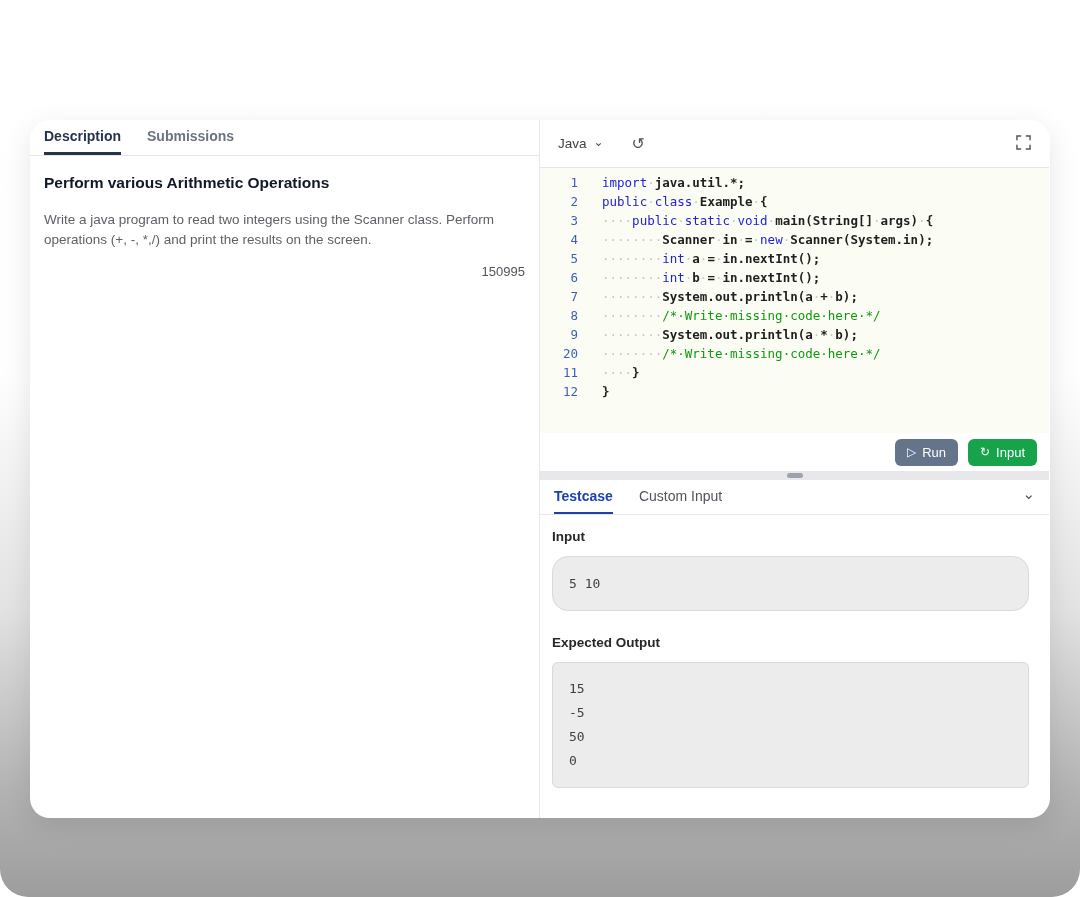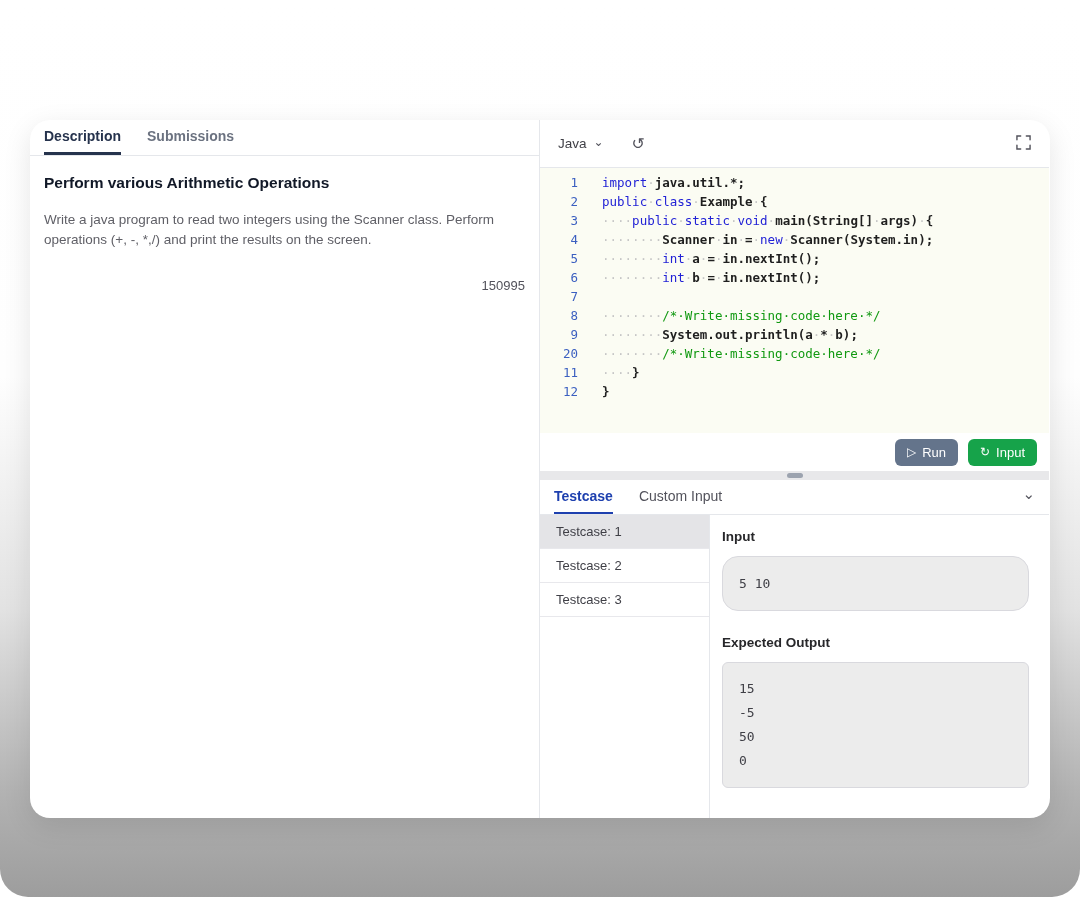--- a/index.html
+++ b/index.html
@@ -29,21 +29,21 @@
   .back-btn { display: inline-flex; align-items: center; gap: 7px; height: 29px; padding: 0 14px; border: 1px solid #d1d5db; border-radius: 999px; background: #fafafa; font-size: 13px; color: #374151; box-shadow: 0 1px 2px rgba(0,0,0,.12); cursor: pointer; font-family: inherit; }
   .back-arrow { font-size: 14px; }
 
   .lp-tabs { display: flex; gap: 26px; padding: 8px 14px 0; border-bottom: 1px solid #e5e7eb; }
   .tab { font-size: 14px; font-weight: 600; color: #6b7280; padding-bottom: 8px; cursor: pointer; border-bottom: 3px solid transparent; }
   .tab.active { color: #26334d; border-bottom-color: #26334d; }
 
   .lp-content { padding: 18px 14px 0; }
   .problem-title { font-size: 15.5px; font-weight: 700; color: #111827; margin-bottom: 18px; }
   .problem-desc { font-size: 13.5px; color: #5f5f66; line-height: 20px; max-width: 470px; }
-  .prob-id { text-align: right; font-size: 13px; color: #52525b; margin-top: 28px; padding-right: 0; }
+  .prob-id { text-align: right; font-size: 13px; color: #52525b; margin-top: 14px; padding-right: 0; }
 
   
   .right-panel { width: 509px; display: flex; flex-direction: column; }
   .rp-toolbar { height: 48px; flex: 0 0 48px; display: flex; align-items: center; padding: 0 18px; gap: 28px; border-bottom: 1px solid #e5e7eb; }
   .lang-select { display: inline-flex; align-items: center; gap: 7px; font-size: 13.5px; color: #3f3f46; cursor: pointer; }
   .chev { font-size: 12px; color: #52525b; line-height: 1; transform: translateY(-2px); }
   .icon-btn { background: none; border: none; font-size: 16px; color: #52525b; cursor: pointer; line-height: 1; font-family: inherit; }
   .fs-btn { margin-left: auto; display: inline-flex; }
 
   .editor { height: 265px; flex: 0 0 265px; background: #fbfcf3; padding-top: 5px; overflow: hidden; font-family: "DejaVu Sans Mono", monospace; font-size: 12.5px; }
@@ -122,21 +122,21 @@
       </div>
 
       <div class="editor">
         <div>
             <div class="code-line"><span class="ln">1</span><span class="code"><span class="tk-kw">import</span><span class="tk-ws">·</span><span class="tk-pl">java.util.*;</span></span></div>
             <div class="code-line"><span class="ln">2</span><span class="code"><span class="tk-kw">public</span><span class="tk-ws">·</span><span class="tk-kw">class</span><span class="tk-ws">·</span><span class="tk-pl">Example</span><span class="tk-ws">·</span><span class="tk-pl">{</span></span></div>
             <div class="code-line"><span class="ln">3</span><span class="code"><span class="tk-ws">····</span><span class="tk-kw">public</span><span class="tk-ws">·</span><span class="tk-kw">static</span><span class="tk-ws">·</span><span class="tk-kw">void</span><span class="tk-ws">·</span><span class="tk-pl">main(String[]</span><span class="tk-ws">·</span><span class="tk-pl">args)</span><span class="tk-ws">·</span><span class="tk-pl">{</span></span></div>
             <div class="code-line"><span class="ln">4</span><span class="code"><span class="tk-ws">········</span><span class="tk-pl">Scanner</span><span class="tk-ws">·</span><span class="tk-pl">in</span><span class="tk-ws">·</span><span class="tk-pl">=</span><span class="tk-ws">·</span><span class="tk-kw">new</span><span class="tk-ws">·</span><span class="tk-pl">Scanner(System.in);</span></span></div>
             <div class="code-line"><span class="ln">5</span><span class="code"><span class="tk-ws">········</span><span class="tk-kw">int</span><span class="tk-ws">·</span><span class="tk-pl">a</span><span class="tk-ws">·</span><span class="tk-pl">=</span><span class="tk-ws">·</span><span class="tk-pl">in.nextInt();</span></span></div>
             <div class="code-line"><span class="ln">6</span><span class="code"><span class="tk-ws">········</span><span class="tk-kw">int</span><span class="tk-ws">·</span><span class="tk-pl">b</span><span class="tk-ws">·</span><span class="tk-pl">=</span><span class="tk-ws">·</span><span class="tk-pl">in.nextInt();</span></span></div>
-            <div class="code-line"><span class="ln">7</span></div>
+            <div class="code-line"><span class="ln">7</span><span class="code"><span class="tk-ws">········</span><span class="tk-pl">System.out.println(a</span><span class="tk-ws">·</span><span class="tk-pl">+</span><span class="tk-ws">·</span><span class="tk-pl">b);</span></span></div>
             <div class="code-line"><span class="ln">8</span><span class="code"><span class="tk-ws">········</span><span class="tk-cm">/*·Write·missing·code·here·*/</span></span></div>
             <div class="code-line"><span class="ln">9</span><span class="code"><span class="tk-ws">········</span><span class="tk-pl">System.out.println(a</span><span class="tk-ws">·</span><span class="tk-pl">*</span><span class="tk-ws">·</span><span class="tk-pl">b);</span></span></div>
             <div class="code-line"><span class="ln">20</span><span class="code"><span class="tk-ws">········</span><span class="tk-cm">/*·Write·missing·code·here·*/</span></span></div>
             <div class="code-line"><span class="ln">11</span><span class="code"><span class="tk-ws">····</span><span class="tk-pl">}</span></span></div>
             <div class="code-line"><span class="ln">12</span><span class="code"><span class="tk-pl">}</span></span></div>
           </div>
       </div>
 
       <div class="run-row">
         <button class="run-btn">
@@ -153,25 +153,20 @@
         <div class="split-thumb"></div>
       </div>
 
       <div class="tc-header">
         <div class="tc-tab active">Testcase</div>
         <div class="tc-tab">Custom Input</div>
         <div class="tc-chev">⌄</div>
       </div>
 
       <div class="tc-body">
-        <div class="tc-list">
-          <div class="tc-item active">Testcase: 1</div>
-          <div class="tc-item">Testcase: 2</div>
-          <div class="tc-item">Testcase: 3</div>
-        </div>
         <div class="tc-detail">
           <div class="tc-label">Input</div>
           <div class="tc-box input-box">5 10</div>
           <div class="tc-label">Expected Output</div>
           <pre class="tc-box expected-box">15
 -5
 50
 0</pre>
         </div>
       </div>

